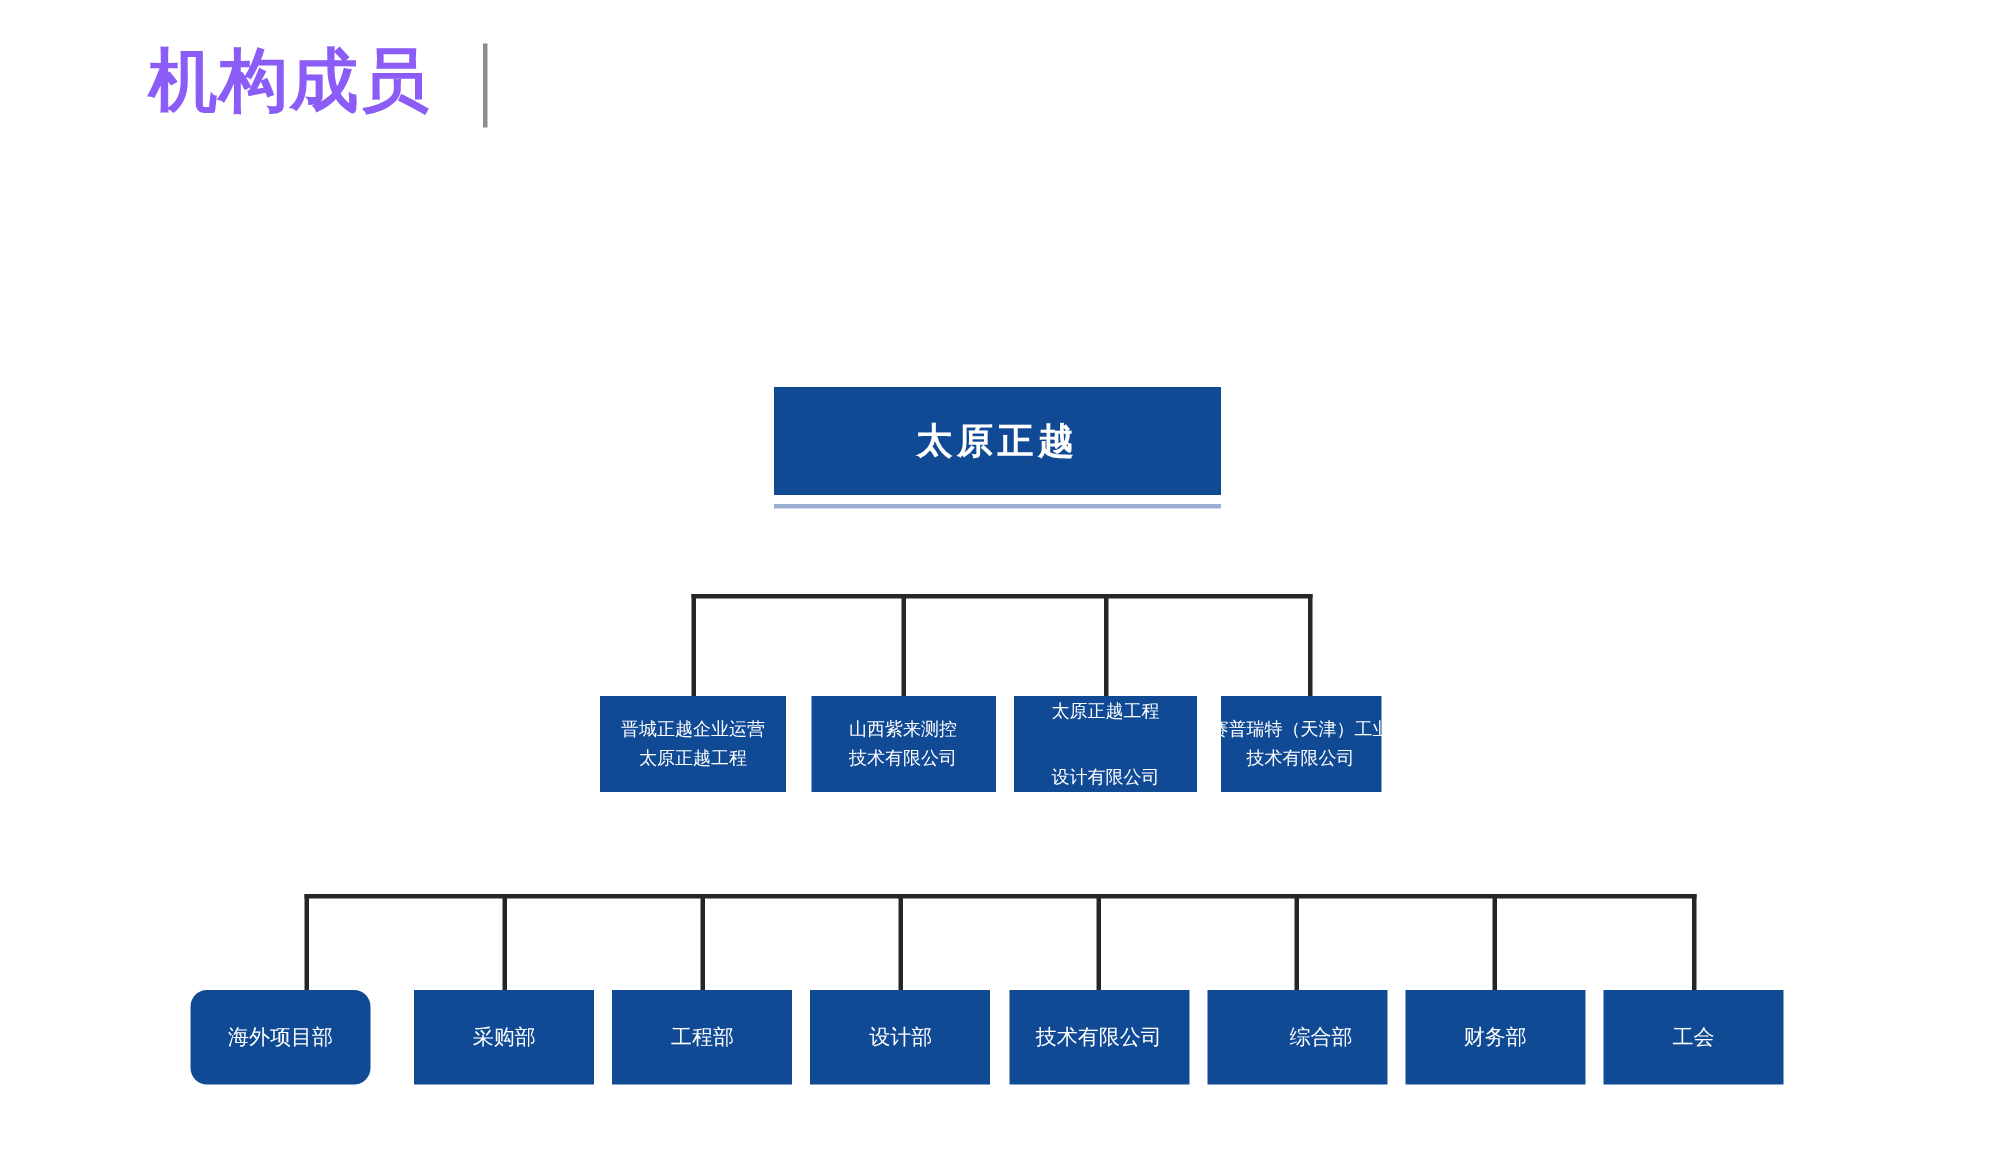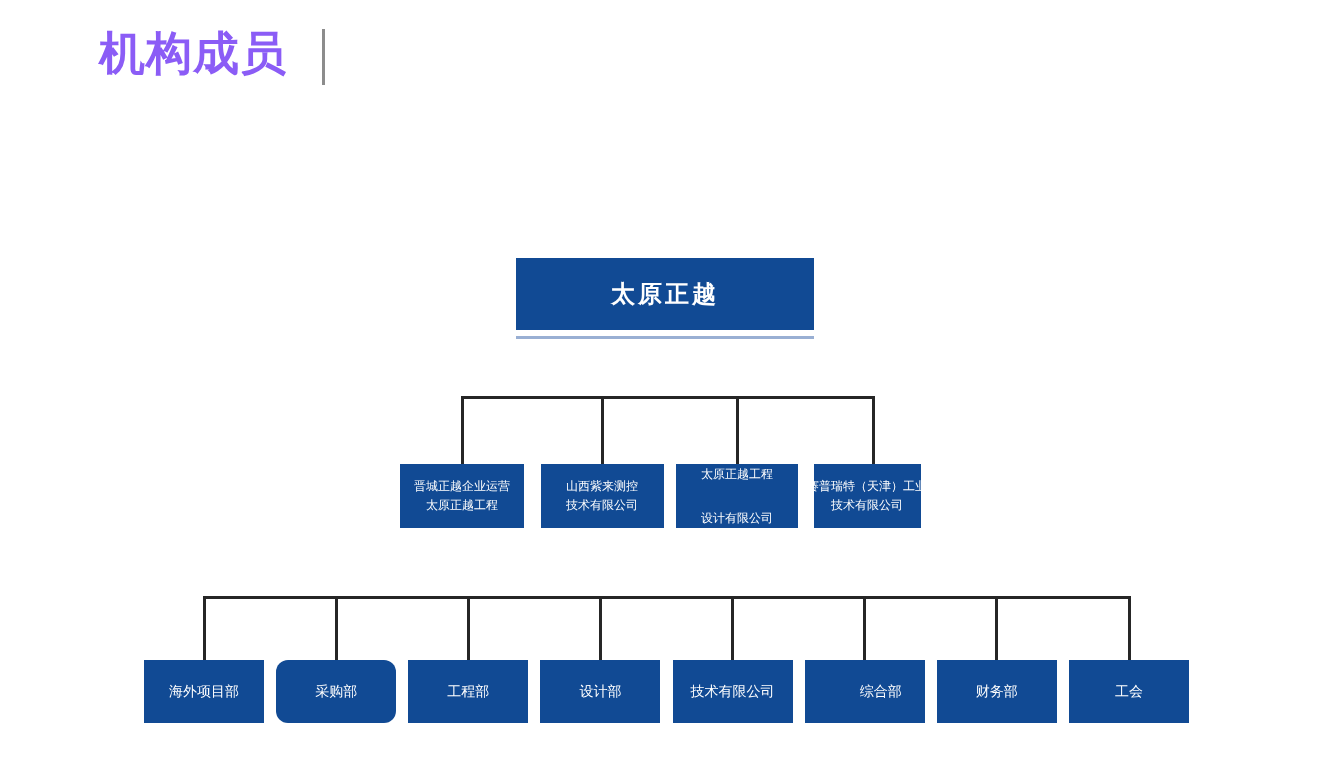--- a/index.html
+++ b/index.html
@@ -138,22 +138,22 @@
         <div class="node l2-node" style="left: 676px; width: 122px; gap: 25px;">
           <span class="node-line">太原正越工程</span>
           <span class="node-line">设计有限公司</span>
         </div>
         <div class="node l2-node" style="left: 813.5px; width: 107px;">
           <span class="node-line">赛普瑞特（天津）工业</span>
           <span class="node-line">技术有限公司</span>
         </div>
       </div>
     <div id="level3">
-        <div class="node l3-node" style="left: 144px;">海外项目部</div>
-        <div class="node l3-node" style="left: 276.143px; border-radius: 12px;">采购部</div>
+        <div class="node l3-node" style="left: 127px; border-radius: 11px;">海外项目部</div>
+        <div class="node l3-node" style="left: 276.143px;">采购部</div>
         <div class="node l3-node" style="left: 408.286px;">工程部</div>
         <div class="node l3-node" style="left: 540.429px;">设计部</div>
         <div class="node l3-node" style="left: 672.571px;">技术有限公司</div>
         <div class="node l3-node" style="left: 804.714px; padding-left: 32px;">综合部</div>
         <div class="node l3-node" style="left: 936.857px;">财务部</div>
         <div class="node l3-node" style="left: 1069px;">工会</div>
       </div>
   </div>
 
 </div>

